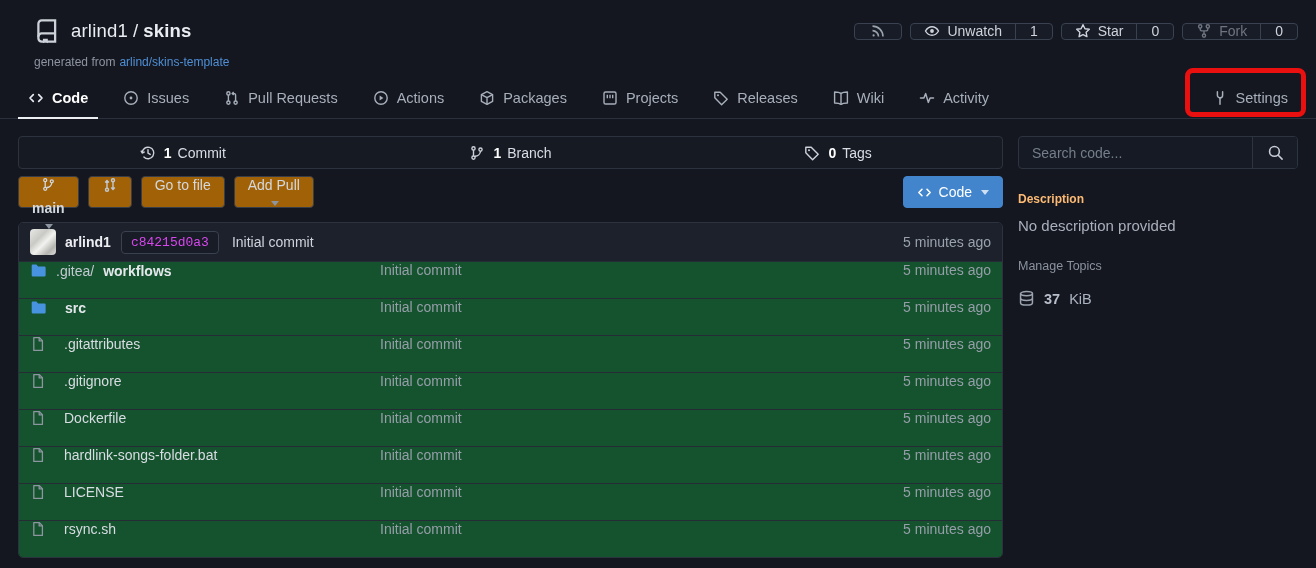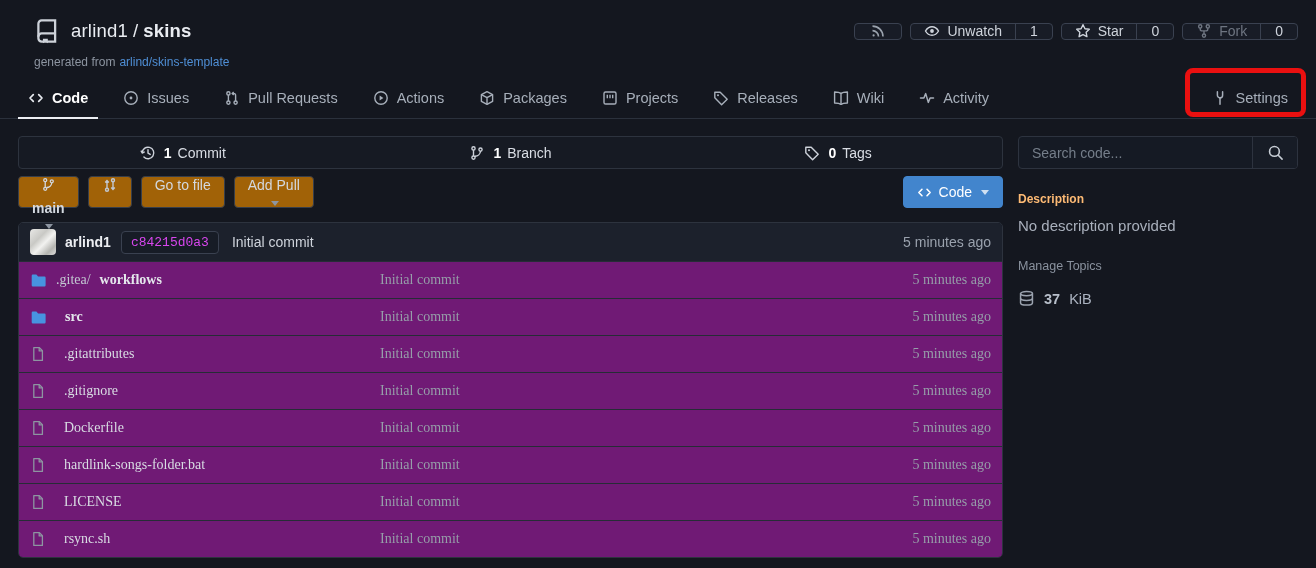--- a/index.html
+++ b/index.html
@@ -71,22 +71,22 @@
   .table { margin-top:14px; border:1px solid #2d333e; border-radius:5px; overflow:hidden; background:#14171f; }
   .commit-row { height:38px; background:#1c212c; display:flex; align-items:center; padding:0 11px; }
   .avatar { width:26px; height:26px; border-radius:4px; flex:none; cursor:pointer;
     background:linear-gradient(135deg,#e8e8e6 0%,#c9c9c5 35%,#f2f2f0 55%,#b4b4b0 80%,#dddddc 100%); }
   .commit-author { font-weight:700; color:#eceef2; margin:0 10px 0 9px; cursor:pointer; }
   .commit-hash { font-family:"Liberation Mono","DejaVu Sans Mono",monospace; font-size:13px;
     color:#d946ef; background:#171c26; border:1px solid #3a4150; border-radius:4px;
     padding:3px 9px; margin-right:13px; cursor:pointer; }
   .commit-msg { color:#ced3db; cursor:pointer; }
   .commit-time { margin-left:auto; color:#9aa2ad; }
-  .file-row { height:37px; display:flex; align-items:center; padding:0 11px;
-    border-top:1px solid #262c36; background:#701a75; cursor:pointer;font-family:Liberation Serif, serif; }
+  .file-row { height:37px; display:flex; align-items:flex-start; padding:0 11px;
+    border-top:1px solid #262c36; background:#14532d; cursor:pointer; }
   .name-col { width:350px; flex:none; display:flex; align-items:center; gap:9px; overflow:hidden; }
   .name-col svg { flex:none; }
   .f-prefix { color:#c3c9d2; }
   .f-name { color:#d8dce3; }
   .file-row.folder .f-name { font-weight:700; color:#e4e7ec; }
   .folder-glyph { color:#4793e0; }
   .file-glyph { color:#8d95a1; }
   .f-msg { flex:1; color:#969ea9; }
   .f-time { color:#969ea9; }
 

